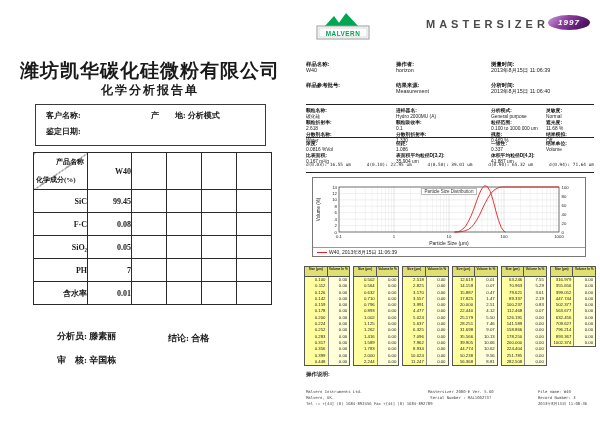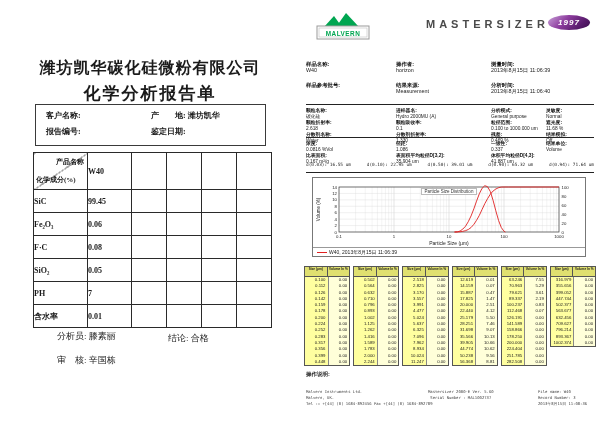--- a/index.html
+++ b/index.html
@@ -4,37 +4,37 @@
 <style>
   html,body{margin:0;padding:0;background:#ffffff;}
   .canvas{position:relative;width:600px;height:424px;background:#ffffff;overflow:hidden;
           font-family:"Liberation Sans",sans-serif;color:#1a1a1a;}
   .page{position:absolute;top:0;height:424px;}
   .page.left{left:0;width:300px;font-family:"Liberation Serif",serif;}
   .page.right{left:300px;width:300px;}
 
   
   .l-title1{position:absolute;top:58px;left:0;width:300px;text-align:center;
-            font-size:16px;font-weight:bold;letter-spacing:1px;}
+            font-size:19px;font-weight:bold;letter-spacing:1px;}
   .l-title2{position:absolute;top:82px;left:0;width:300px;text-align:center;
-            font-size:17px;font-weight:bold;letter-spacing:2px;}
+            font-size:12px;font-weight:bold;letter-spacing:2px;}
   .info-box{position:absolute;left:35px;top:104px;width:231px;height:42px;
             border:1px solid #3a3a3a;padding:5px 0 0 10px;box-sizing:border-box;}
   .info-row{height:16px;font-size:8px;font-weight:bold;display:flex;}
   .info-row .cell-a{width:105px;}
   table.chem{position:absolute;left:33px;top:152px;width:238px;border-collapse:collapse;
              table-layout:fixed;}
-  table.chem td{border:1px solid #2a2a2a;height:22px;text-align:left;
+  table.chem td{border:1px solid #2a2a2a;height:22px;text-align:right;
                 font-size:8px;font-weight:bold;padding:0;}
   table.chem tr.hdr td{height:36px;}
   td.corner{position:relative;
      background:linear-gradient(to bottom right,transparent 49.4%,#444 49.4%,#444 50.6%,transparent 50.6%);}
   .corner-top{position:absolute;top:4px;right:3px;font-size:7px;font-weight:bold;}
   .corner-bottom{position:absolute;bottom:4px;left:2px;font-size:7px;font-weight:bold;}
-  .sig{position:absolute;font-size:9px;font-weight:normal;}
+  .sig{position:absolute;font-size:9px;font-weight:bold;}
   #sig-analyst{left:57px;top:330px;}
   #sig-conclusion{left:168px;top:332px;}
   #sig-reviewer{left:57px;top:354px;}
 
   
   .malvern{position:absolute;left:15px;top:12px;width:56px;height:30px;}
   .wordmark{position:absolute;left:126px;top:18px;font-size:11px;font-weight:bold;
             letter-spacing:4px;color:#4a4a4a;}
   .oval{position:absolute;left:248px;top:15px;width:42px;height:15px;border-radius:50%;
         background:linear-gradient(135deg,#caa3da 0%,#8d3d9e 40%,#571a6b 75%,#3a0e4d 100%);
@@ -91,24 +91,23 @@
 
 <div class="canvas">
 
   <div class="page left">
     <div class="l-title1">潍坊凯华碳化硅微粉有限公司</div>
     <div class="l-title2">化学分析报告单</div>
 
     <div class="info-box">
       <div class="info-row">
         <span class="cell-a">客户名称:</span>
-        <span><span>产　　地:</span> <span>潍坊凯华</span></span>
+        <span><span>产　　地:</span> <span>分析模式</span></span>
       </div>
       <div class="info-row">
-        <span class="cell-a">报告编号:</span>
         <span>鉴定日期:</span>
       </div>
     </div>
 
     <table class="chem">
       <colgroup>
           <col style="width:54px">
           <col style="width:44px">
           <col style="width:35px">
           <col style="width:35px">
@@ -123,28 +122,20 @@
           </td>
           <td>W40</td>
           <td></td>
           <td></td>
           <td></td>
           <td></td>
         </tr>
       <tr>
             <td>SiC</td>
             <td>99.45</td>
-            <td></td>
-            <td></td>
-            <td></td>
-            <td></td>
-          </tr>
-          <tr>
-            <td>Fe₂O₃</td>
-            <td>0.06</td>
             <td></td>
             <td></td>
             <td></td>
             <td></td>
           </tr>
           <tr>
             <td>F·C</td>
             <td>0.08</td>
             <td></td>
             <td></td>

